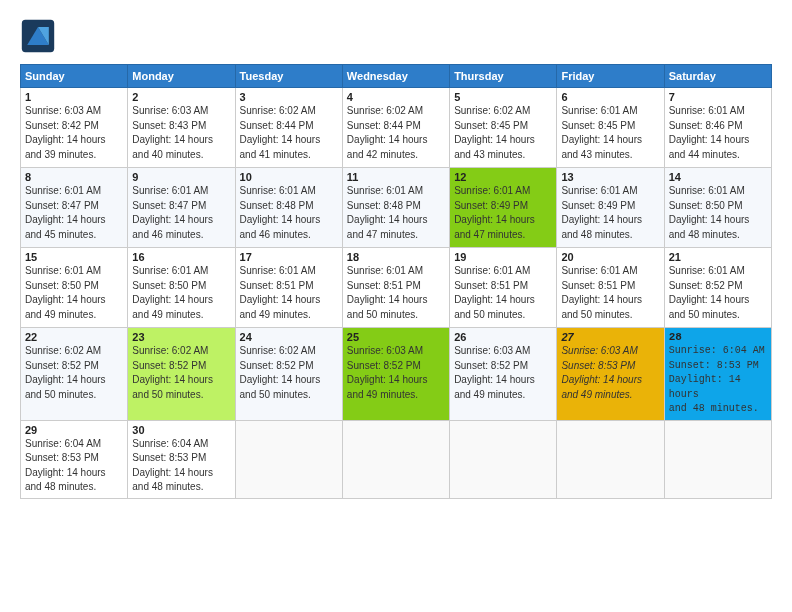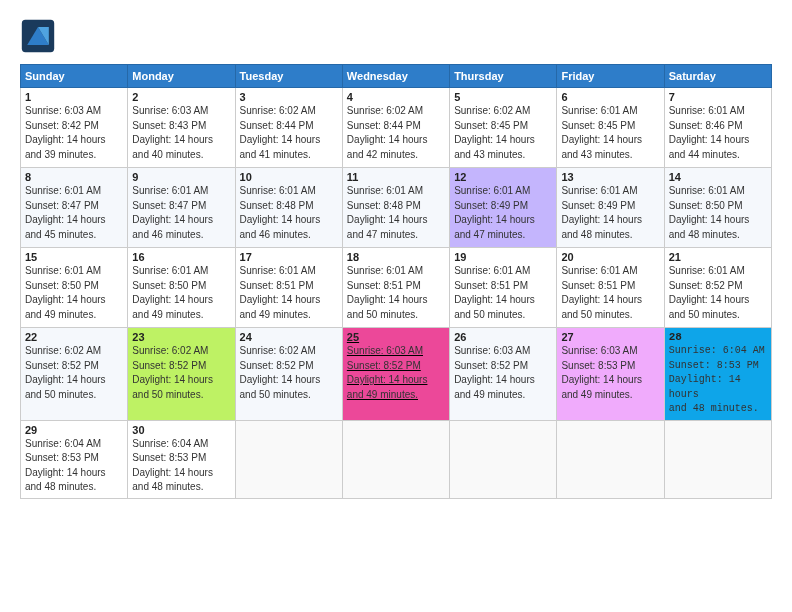--- a/index.html
+++ b/index.html
@@ -168,21 +168,21 @@
             <div class="day-info">Sunrise: 6:01 AM<br>Sunset: 8:47 PM<br>Daylight: 14 hours<br>and 46 minutes.</div>
           </td>
           <td style="background: rgb(245, 248, 252);">
             <span class="day-num">10</span>
             <div class="day-info">Sunrise: 6:01 AM<br>Sunset: 8:48 PM<br>Daylight: 14 hours<br>and 46 minutes.</div>
           </td>
           <td style="background: rgb(245, 248, 252);">
             <span class="day-num">11</span>
             <div class="day-info">Sunrise: 6:01 AM<br>Sunset: 8:48 PM<br>Daylight: 14 hours<br>and 47 minutes.</div>
           </td>
-          <td style="background: #c4b5fd;">
+          <td style="background: #84cc16;">
             <span class="day-num">12</span>
             <div class="day-info">Sunrise: 6:01 AM<br>Sunset: 8:49 PM<br>Daylight: 14 hours<br>and 47 minutes.</div>
           </td>
           <td style="background: rgb(245, 248, 252);">
             <span class="day-num">13</span>
             <div class="day-info">Sunrise: 6:01 AM<br>Sunset: 8:49 PM<br>Daylight: 14 hours<br>and 48 minutes.</div>
           </td>
           <td style="background: rgb(245, 248, 252);">
             <span class="day-num">14</span>
             <div class="day-info">Sunrise: 6:01 AM<br>Sunset: 8:50 PM<br>Daylight: 14 hours<br>and 48 minutes.</div>
@@ -224,29 +224,29 @@
             <div class="day-info">Sunrise: 6:02 AM<br>Sunset: 8:52 PM<br>Daylight: 14 hours<br>and 50 minutes.</div>
           </td>
           <td style="background: #bef264;">
             <span class="day-num">23</span>
             <div class="day-info">Sunrise: 6:02 AM<br>Sunset: 8:52 PM<br>Daylight: 14 hours<br>and 50 minutes.</div>
           </td>
           <td style="background: rgb(245, 248, 252);">
             <span class="day-num">24</span>
             <div class="day-info">Sunrise: 6:02 AM<br>Sunset: 8:52 PM<br>Daylight: 14 hours<br>and 50 minutes.</div>
           </td>
-          <td style="background: #ec4899; text-decoration: underline;">
+          <td style="background: #84cc16;">
             <span class="day-num">25</span>
             <div class="day-info">Sunrise: 6:03 AM<br>Sunset: 8:52 PM<br>Daylight: 14 hours<br>and 49 minutes.</div>
           </td>
           <td style="background: rgb(245, 248, 252);">
             <span class="day-num">26</span>
             <div class="day-info">Sunrise: 6:03 AM<br>Sunset: 8:52 PM<br>Daylight: 14 hours<br>and 49 minutes.</div>
           </td>
-          <td style="background: #f0abfc;">
+          <td style="background: #eab308; font-style: italic;">
             <span class="day-num">27</span>
             <div class="day-info">Sunrise: 6:03 AM<br>Sunset: 8:53 PM<br>Daylight: 14 hours<br>and 49 minutes.</div>
           </td>
           <td style="background: #0ea5e9; font-family: Liberation Mono, monospace;">
             <span class="day-num">28</span>
             <div class="day-info">Sunrise: 6:04 AM<br>Sunset: 8:53 PM<br>Daylight: 14 hours<br>and 48 minutes.</div>
           </td>
         </tr>
         <tr class="last-row">
           <td>

